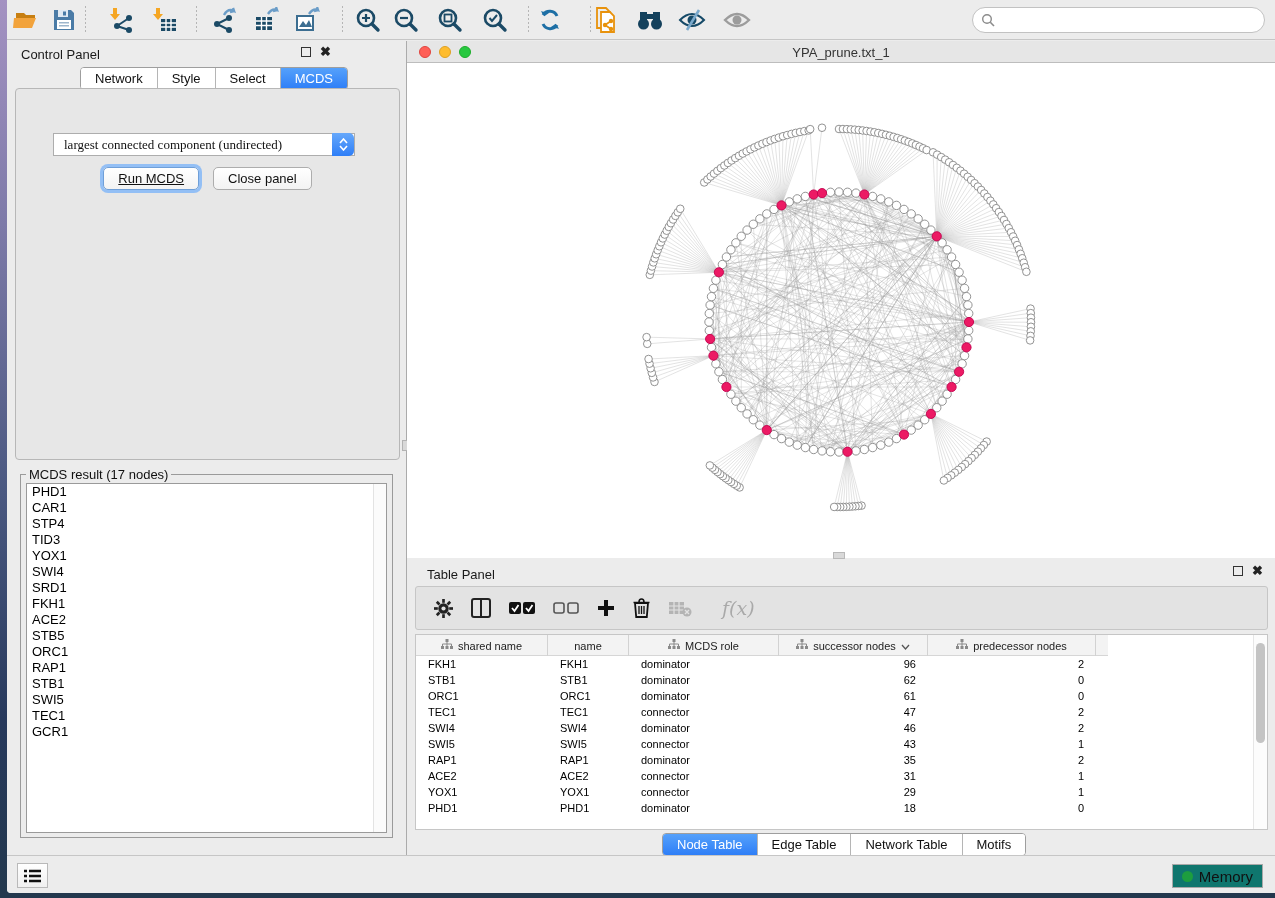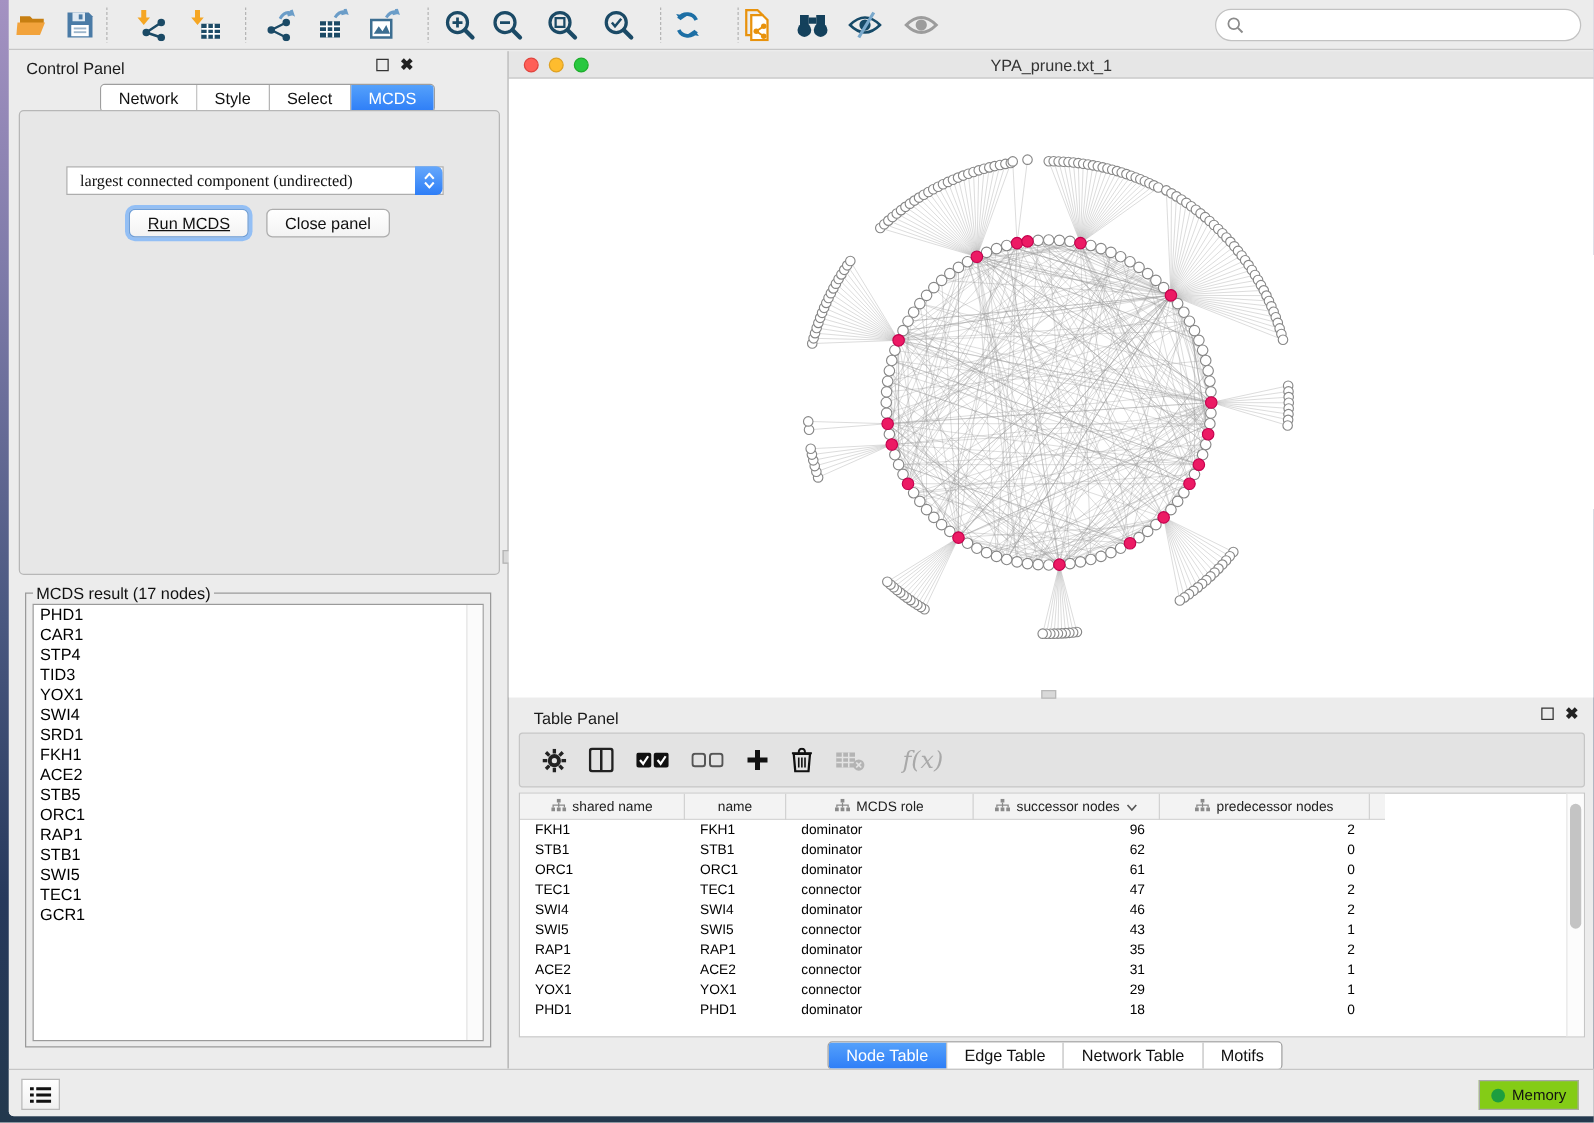--- a/index.html
+++ b/index.html
@@ -101,22 +101,22 @@
 
   .tp-tabs { position:absolute; left:655px; top:833px; }
 
   
   .statusbar { position:absolute; left:0; right:0; bottom:0; height:38px;
     background:#ececec; border-top:1px solid #c6c6c6; }
   .list-btn { position:absolute; left:10px; top:7px; width:31px; height:25px;
     background:linear-gradient(180deg,#fff,#f0f0f0); border:1px solid #b9b9b9;
     display:flex; align-items:center; justify-content:center; }
   .memory-btn { position:absolute; right:12px; top:8px; height:24px;
-    background:#84cc16; border:1px solid #a8a8a8; display:flex; align-items:center;
-    gap:6px; padding:0 9px; font-size:12px; color:#111; }
+    background:#0f766e; border:1px solid #a8a8a8; display:flex; align-items:center;
+    gap:6px; padding:0 9px; font-size:15px; color:#111; }
   .memory-dot { width:11px; height:11px; border-radius:50%; background:#1d9e3f; }
 </style>
 </head>
 <body>
 
 <div class="app">
 
   <div class="toolbar">
     <button class="tb-btn" style="left:4px">
       <svg width="28" height="26" viewBox="0 0 28 26">

